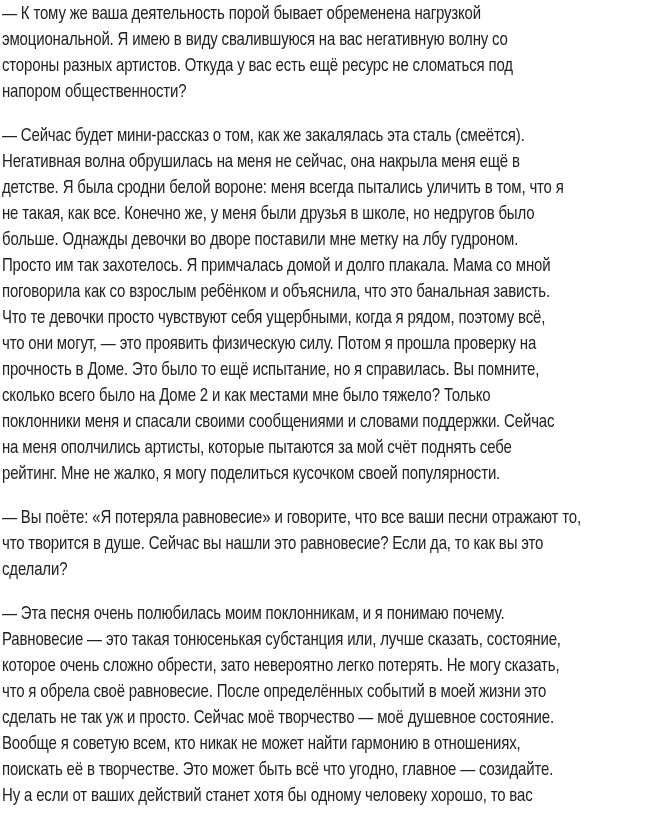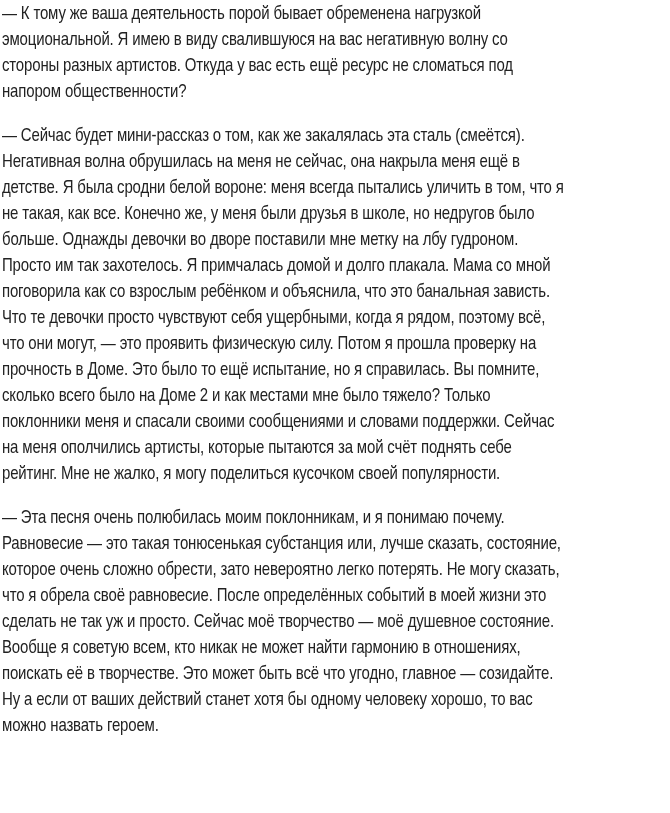--- a/index.html
+++ b/index.html
@@ -59,20 +59,25 @@
     <span class="line">поговорила как со взрослым ребёнком и объяснила, что это банальная зависть.</span>
     <span class="line">Что те девочки просто чувствуют себя ущербными, когда я рядом, поэтому всё,</span>
     <span class="line">что они могут, — это проявить физическую силу. Потом я прошла проверку на</span>
     <span class="line">прочность в Доме. Это было то ещё испытание, но я справилась. Вы помните,</span>
     <span class="line">сколько всего было на Доме 2 и как местами мне было тяжело? Только</span>
     <span class="line">поклонники меня и спасали своими сообщениями и словами поддержки. Сейчас</span>
     <span class="line">на меня ополчились артисты, которые пытаются за мой счёт поднять себе</span>
     <span class="line">рейтинг. Мне не жалко, я могу поделиться кусочком своей популярности.</span>
   </p>
 
+  <p class="para">
+    <span class="line">— Вы поёте: «Я потеряла равновесие» и говорите, что все ваши песни отражают то,</span>
+    <span class="line">что творится в душе. Сейчас вы нашли это равновесие? Если да, то как вы это</span>
+    <span class="line">сделали?</span>
+  </p>
 
   <p class="para">
     <span class="line">— Эта песня очень полюбилась моим поклонникам, и я понимаю почему.</span>
     <span class="line">Равновесие — это такая тонюсенькая субстанция или, лучше сказать, состояние,</span>
     <span class="line">которое очень сложно обрести, зато невероятно легко потерять. Не могу сказать,</span>
     <span class="line">что я обрела своё равновесие. После определённых событий в моей жизни это</span>
     <span class="line">сделать не так уж и просто. Сейчас моё творчество — моё душевное состояние.</span>
     <span class="line">Вообще я советую всем, кто никак не может найти гармонию в отношениях,</span>
     <span class="line">поискать её в творчестве. Это может быть всё что угодно, главное — созидайте.</span>
     <span class="line">Ну а если от ваших действий станет хотя бы одному человеку хорошо, то вас</span>

